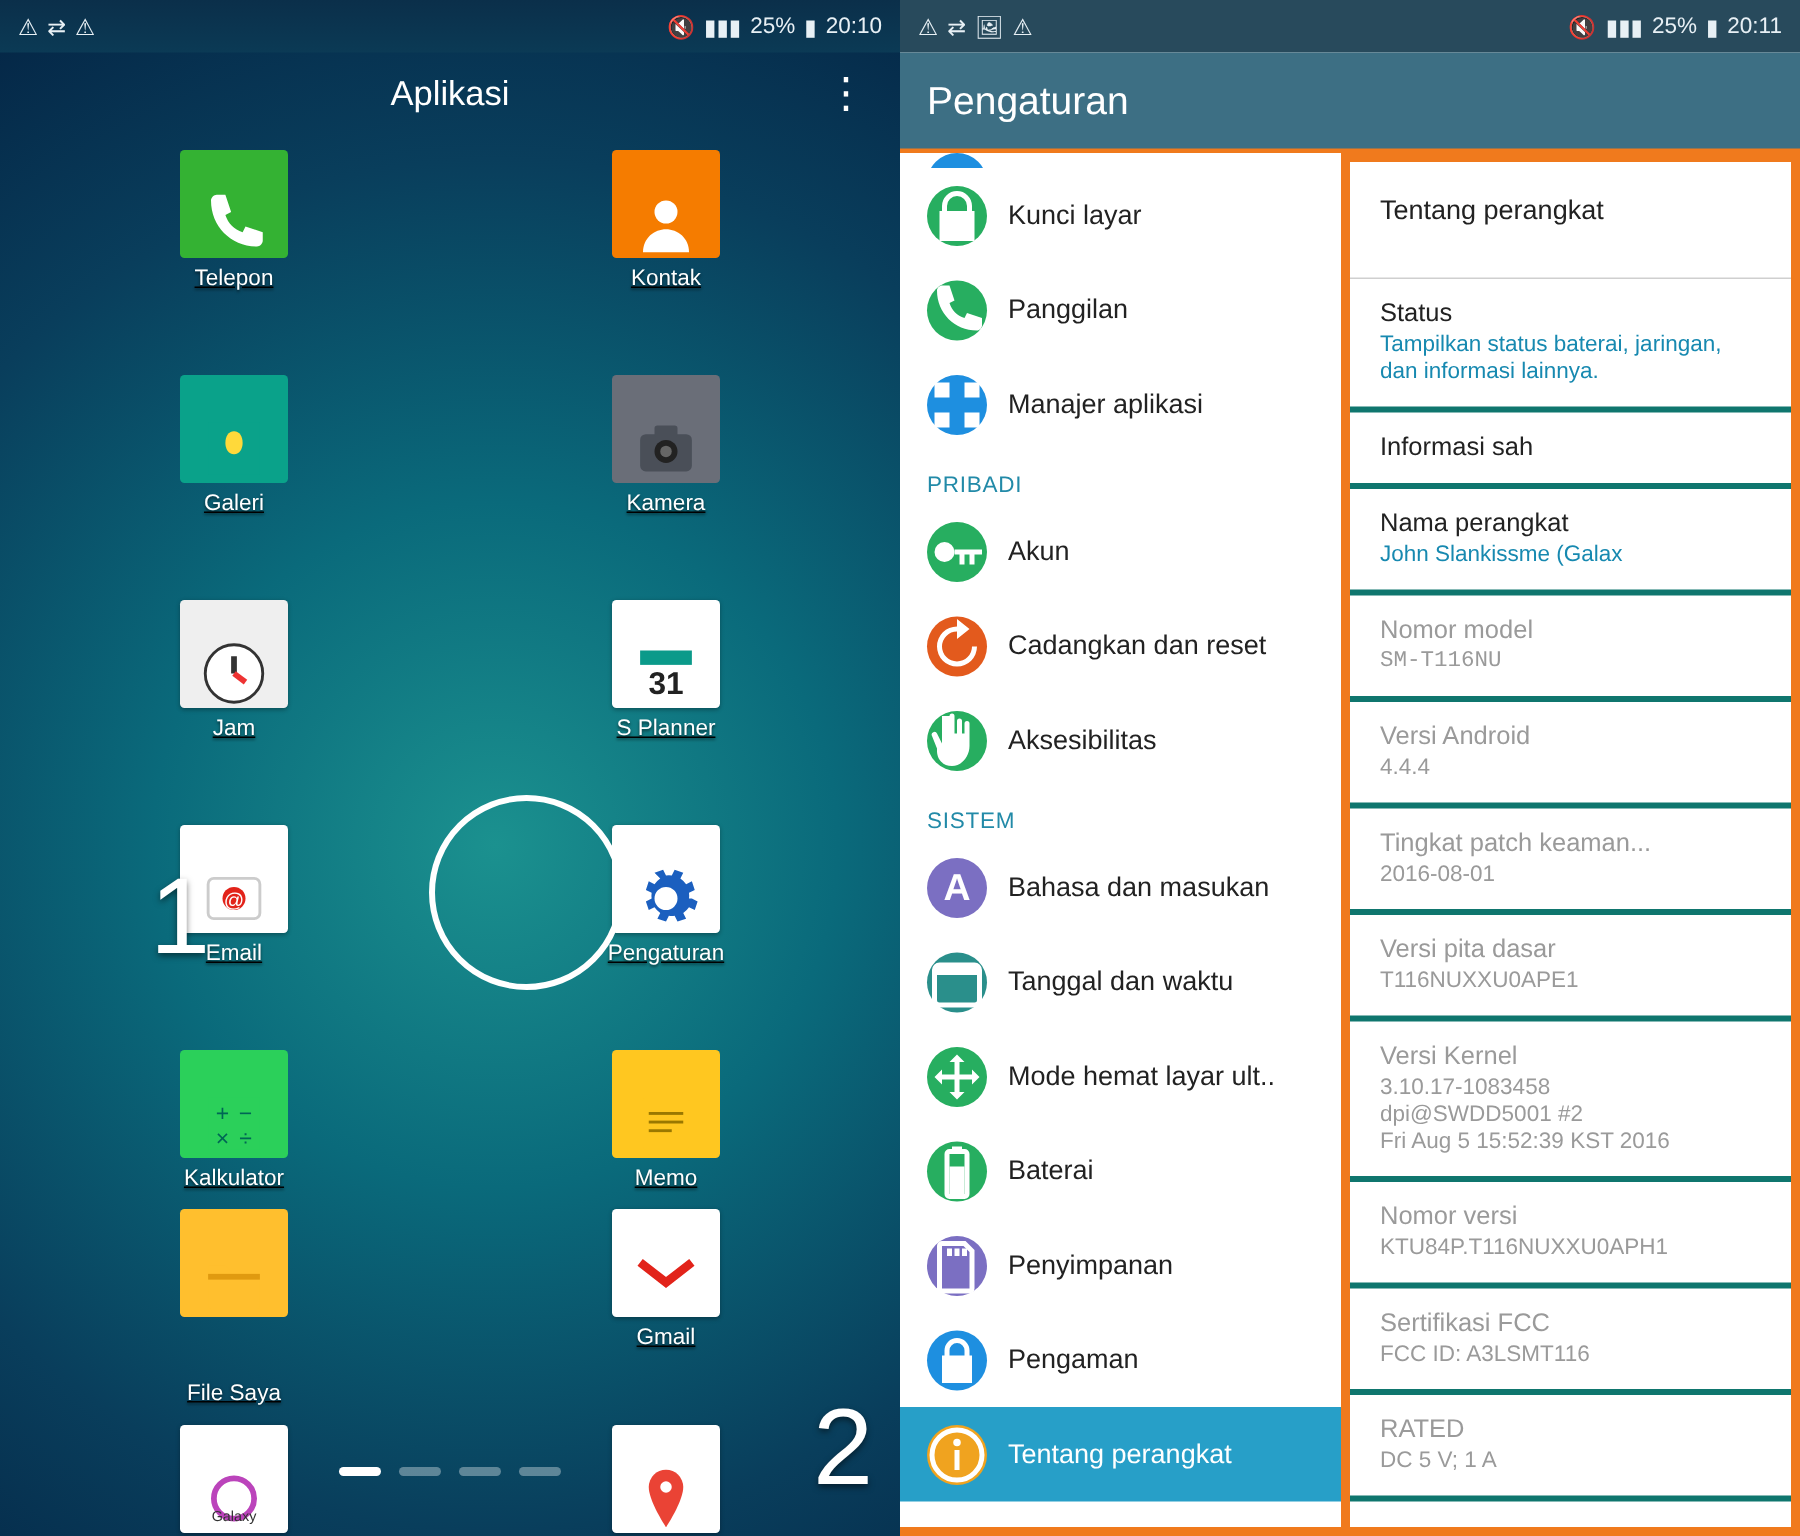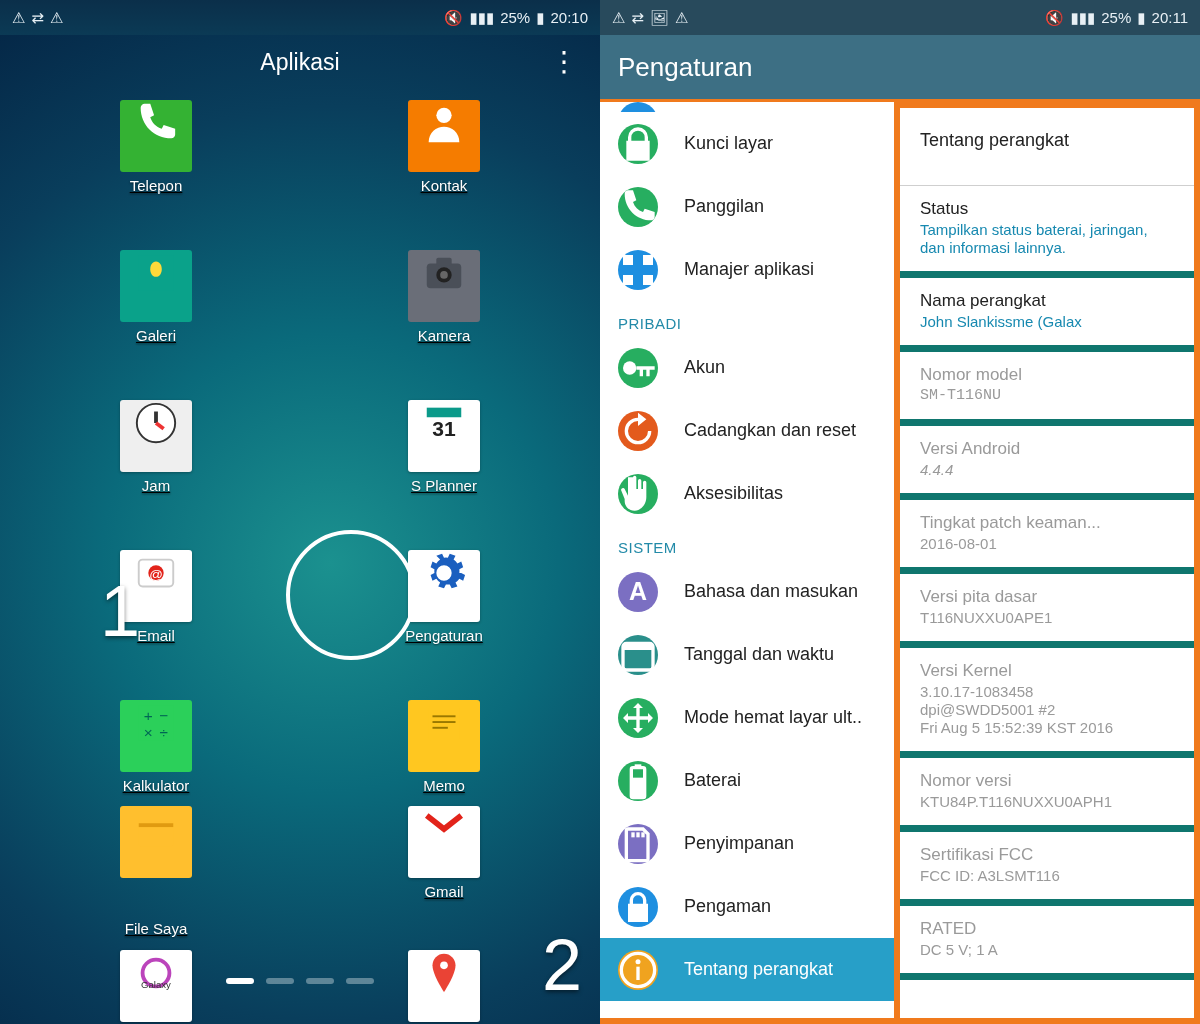--- a/index.html
+++ b/index.html
@@ -13,47 +13,47 @@
 .statusbar .left, .statusbar .right { display:flex; align-items:center; gap:6px; }
 .pane1 .statusbar { background:linear-gradient(#0b2f4a,#0b3a55); color:#e8f0f5; }
 .pane2 .statusbar { background:#284a5c; color:#e8f0f5; }
 
 
 .apptitle { height:55px; display:flex; align-items:center; justify-content:center; color:#fff; font-size:23px; position:relative; }
 .apptitle .more { position:absolute; right:22px; top:10px; font-size:28px; letter-spacing:0; }
 
 .appgrid { padding:10px 18px 0 18px; display:grid; grid-template-columns: repeat(2,1fr); grid-template-rows: repeat(4, 138px); gap:12px;text-decoration:underline; }
 .app { display:flex; flex-direction:column; align-items:center; color:#fff; cursor:pointer; position:relative; }
-.app .iconbox { width:72px; height:72px; border-radius:3px; display:flex; align-items:flex-start; justify-content:center; font-size:38px; color:#701a75; }
+.app .iconbox { width:72px; height:72px; border-radius:3px; display:flex; align-items:flex-end; justify-content:center; font-size:38px; color:#701a75; }
 .app .label { margin-top:5px; font-size:15px; text-align:center; line-height:1.15; text-shadow:0 1px 2px rgba(0,0,0,.6); }
 
 .circle-highlight { position:absolute; width:130px; height:130px; border:4px solid #fff; border-radius:50%; top:-20px; left:-20px; }
 
 .step-num { position:absolute; color:#fff; font-size:72px; font-weight:400; text-shadow:0 2px 4px rgba(0,0,0,.5); z-index:3; }
 
 .pagerdots { position:absolute; bottom:40px; left:50%; transform:translateX(-50%); display:flex; gap:12px; }
 .pagerdots span { width:28px; height:6px; border-radius:3px; background:rgba(255,255,255,.35); }
 .pagerdots span.active { background:#fff; }
 
 
 .settingsheader { height:67px; background:#3d6f84; color:#fff; font-size:26px; display:flex; align-items:center; padding-left:18px; border-bottom:3px solid #f07a1d; }
 
 .pane2body { flex:1; display:flex; overflow:hidden; }
 .col-left { width:300px; border-right:6px solid #f07a1d; border-bottom:6px solid #f07a1d; background:#fff; overflow:hidden; display:flex; flex-direction:column; }
 .col-right { flex:1; border:6px solid #f07a1d; border-left:none; margin:0; background:#fff; overflow:hidden; display:flex; flex-direction:column; }
 
 .settings-list { flex:1; overflow:hidden; }
-.setitem { height:63px; display:flex; align-items:center; padding:0 14px 0 18px; gap:26px; font-size:18px; color:#222; cursor:pointer; }
+.setitem { height:63px; display:flex; align-items:center; padding:0 14px 0 18px; gap:14px; font-size:18px; color:#222; cursor:pointer; }
 .setitem .cic { width:40px; height:40px; border-radius:50%; display:flex; align-items:center; justify-content:center; color:#fff; font-size:20px; flex-shrink:0; }
 .setitem.sel { background:#279fc8; color:#fff; }
 .sethead { padding:14px 18px 4px; font-size:15px; color:#228aa8; letter-spacing:.5px; }
 
 
 .about-title { padding:22px 20px 34px; font-size:18px; color:#222; border-bottom:1px solid #cfcfcf; }
-.ritem { padding:13px 20px 14px; border-bottom:7px solid #0f766e; }
+.ritem { padding:13px 20px 14px; border-bottom:4px solid #0f766e; }
 .ritem .rlabel { font-size:17px; color:#222; }
 .ritem .rvalue { font-size:15px; color:#1789b0; margin-top:2px; line-height:1.2; }
 .ritem.dim .rlabel { color:#9a9a9a; }
 .ritem.dim .rvalue { color:#9a9a9a; }
 
 
 .iconbox svg { width:46px; height:46px; }
 
 </style>
 </head>
@@ -389,30 +389,33 @@
         </div>
     </div>
     <div class="col-right">
       <div class="about-title">Tentang perangkat</div>
       <div id="aboutlist">
           <div class="ritem">
             <div class="rlabel">Status</div>
             <div class="rvalue" style="white-space: pre-line;">Tampilkan status baterai, jaringan, dan informasi lainnya.</div>
           </div>
           <div class="ritem">
+            <div class="rlabel">Informasi sah</div>
+          </div>
+          <div class="ritem">
             <div class="rlabel">Nama perangkat</div>
             <div class="rvalue" style="white-space: pre-line;">John Slankissme (Galax</div>
           </div>
           <div class="ritem dim">
             <div class="rlabel">Nomor model</div>
             <div class="rvalue" style="white-space: pre-line; font-family: Liberation Mono, monospace;">SM-T116NU</div>
           </div>
           <div class="ritem dim">
             <div class="rlabel">Versi Android</div>
-            <div class="rvalue" style="white-space: pre-line; font-style: italic;">4.4.4</div>
+            <div class="rvalue" style="white-space: pre-line;">4.4.4</div>
           </div>
           <div class="ritem dim">
             <div class="rlabel">Tingkat patch keaman...</div>
             <div class="rvalue" style="white-space: pre-line;">2016-08-01</div>
           </div>
           <div class="ritem dim">
             <div class="rlabel">Versi pita dasar</div>
             <div class="rvalue" style="white-space: pre-line;">T116NUXXU0APE1</div>
           </div>
           <div class="ritem dim">

